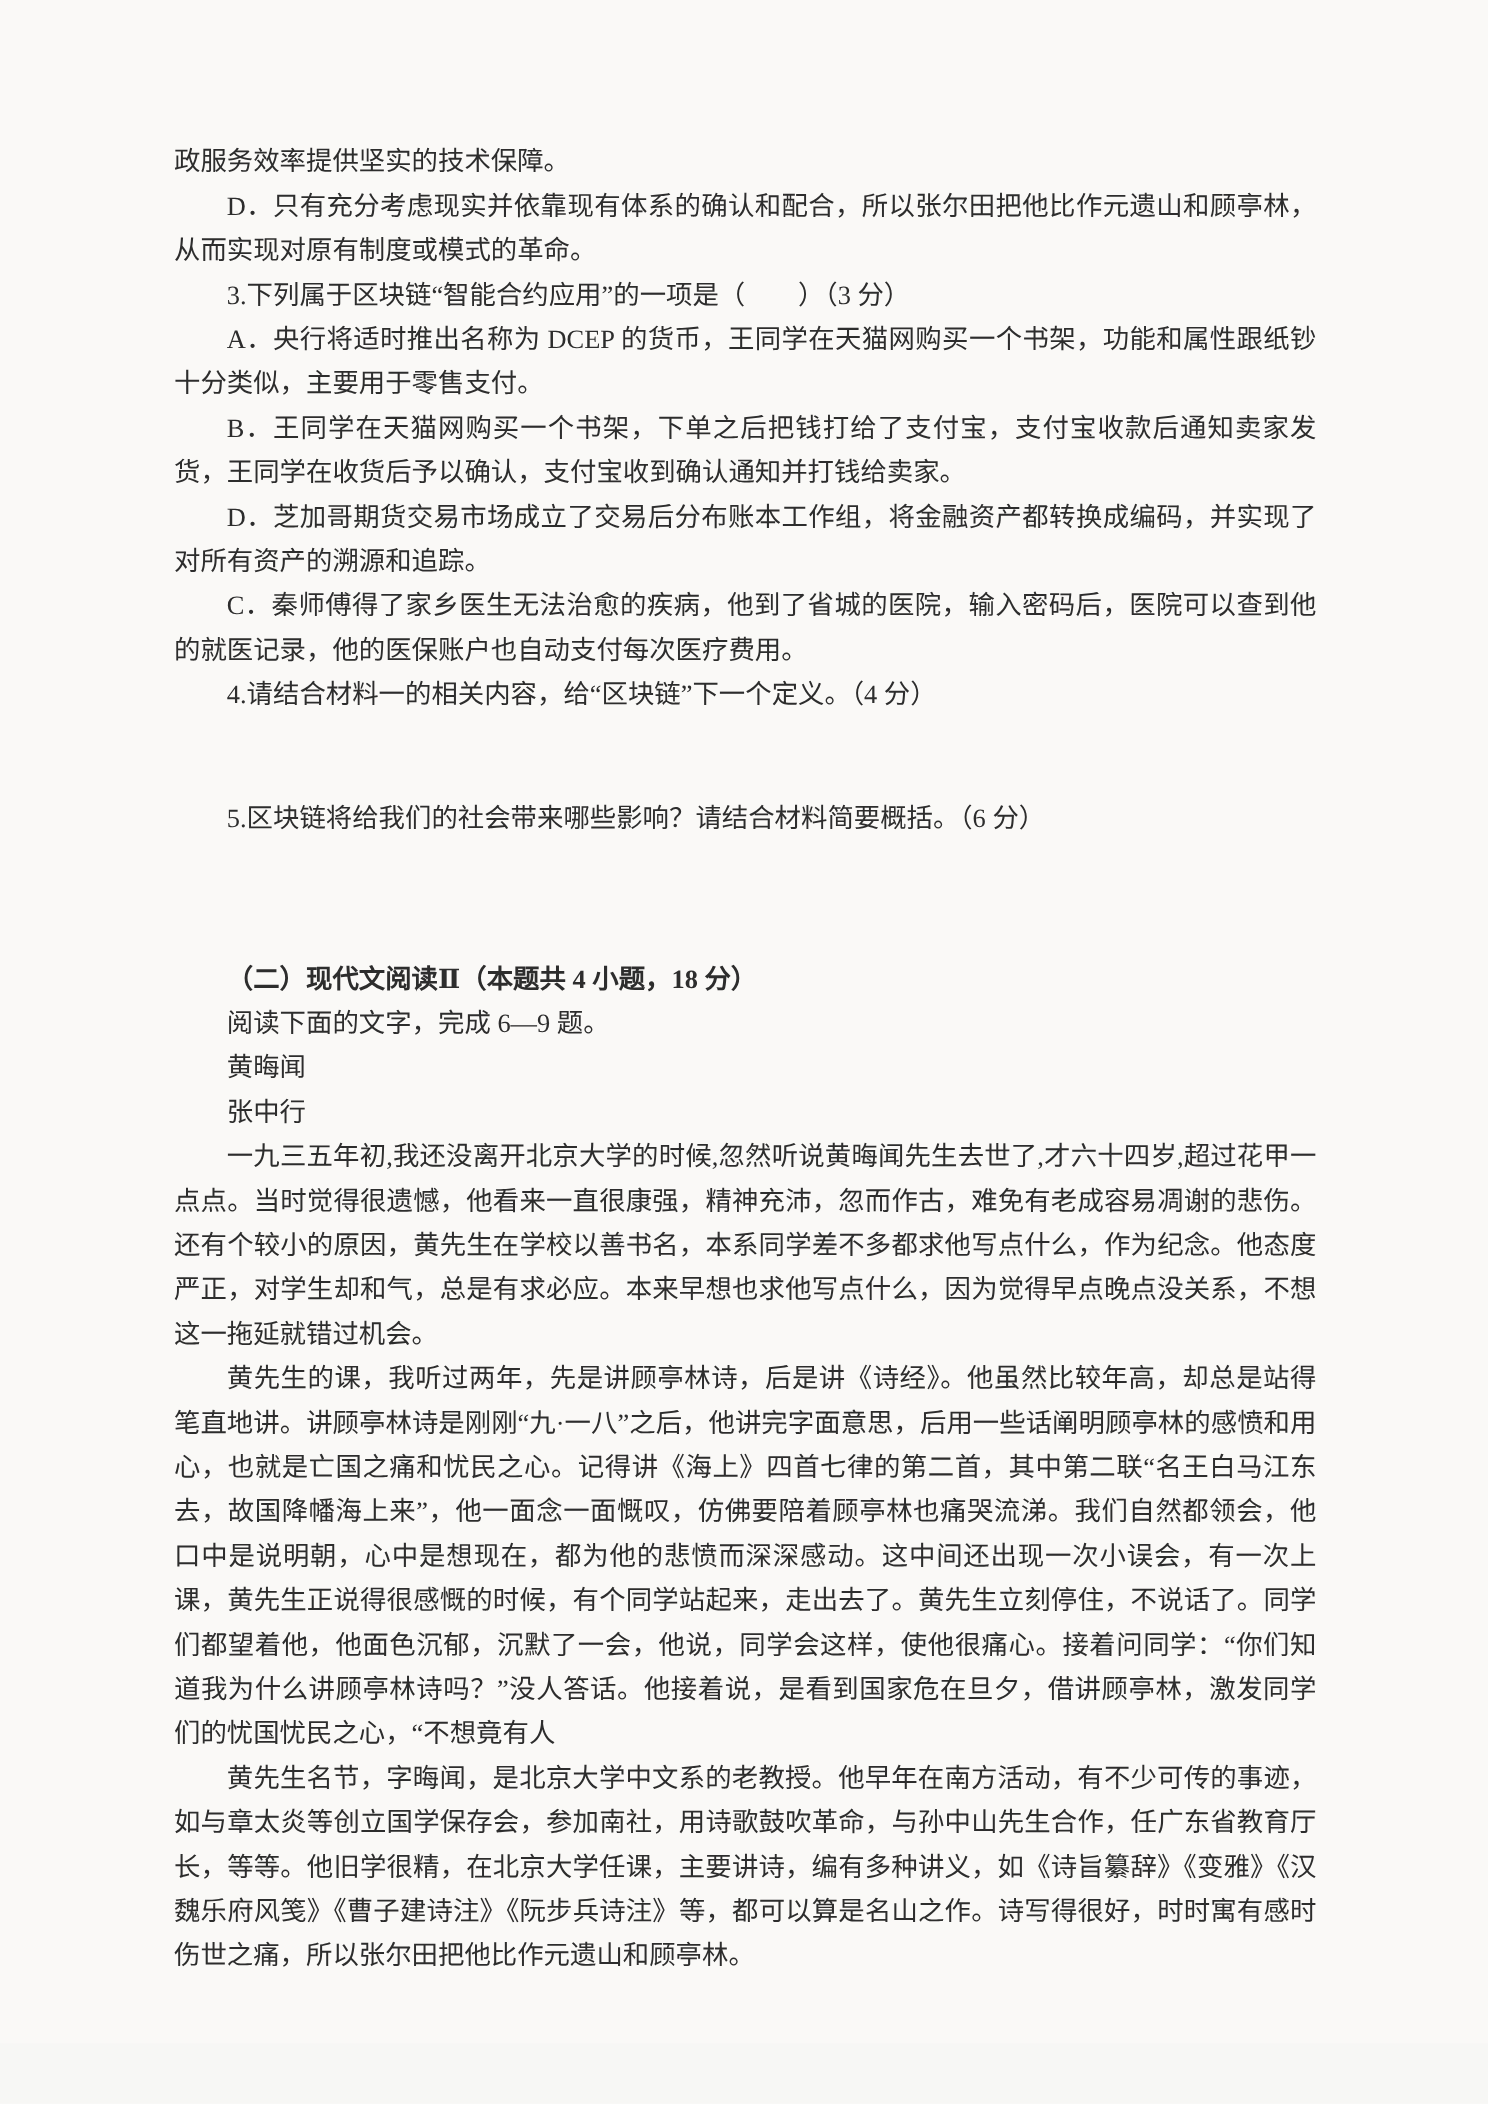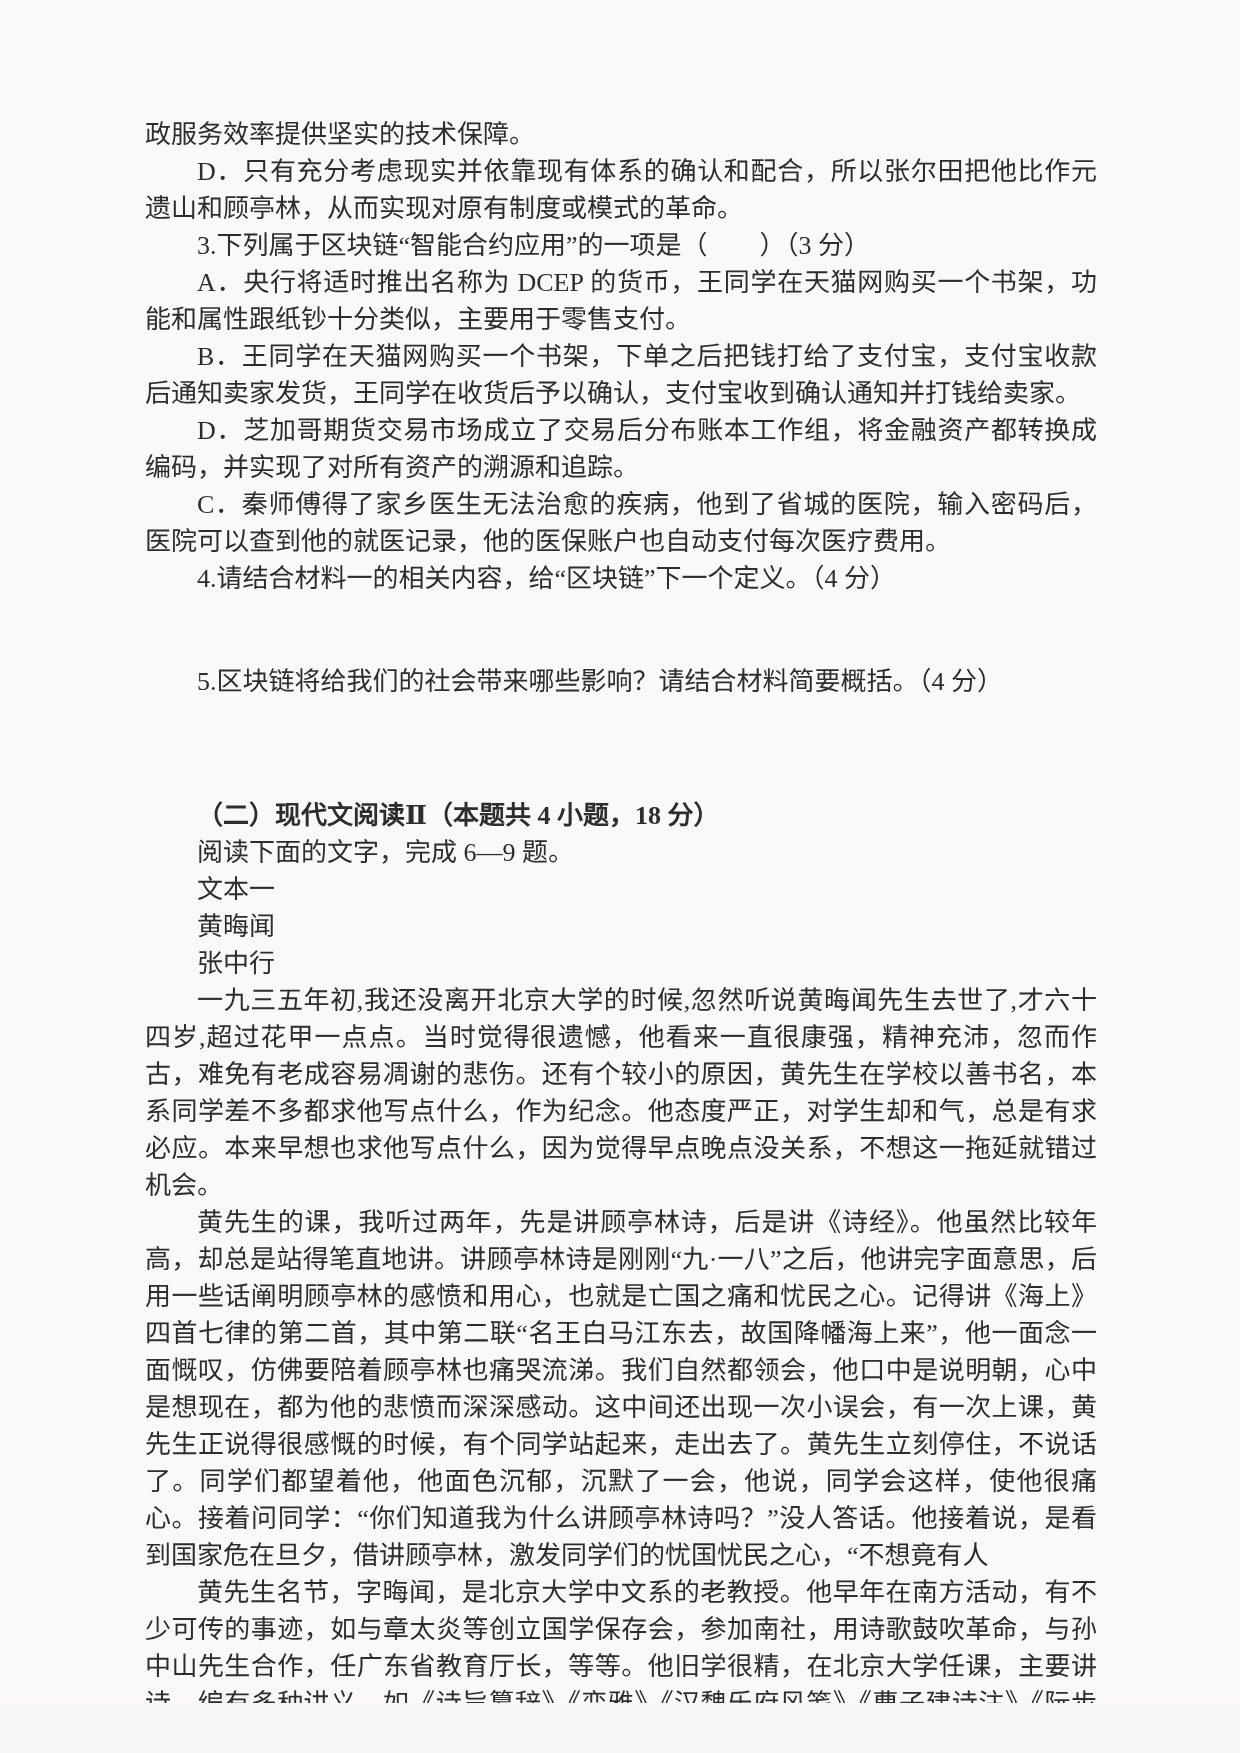--- a/index.html
+++ b/index.html
@@ -8,21 +8,21 @@
     background: #f7f7f5;
   }
   .page {
     position: relative;
     width: 1240px;
     height: 1703px;
     box-sizing: border-box;
     background: #faf9f7;
     padding: 116px 143px 0 145px;
     font-family: "Liberation Serif", "DejaVu Serif", serif;
-    font-size: 26px;
+    font-size: 22px;
     line-height: 37px;
     color: #2d2d2d;
     overflow: hidden;
   }
   .page p {
     margin: 0;
     text-indent: 2em;
     text-align: justify;
     text-justify: inter-ideograph;
     word-break: break-all;
@@ -52,27 +52,26 @@
   <p>A．央行将适时推出名称为 DCEP 的货币，王同学在天猫网购买一个书架，功能和属性跟纸钞十分类似，主要用于零售支付。</p>
 
   <p>B．王同学在天猫网购买一个书架，下单之后把钱打给了支付宝，支付宝收款后通知卖家发货，王同学在收货后予以确认，支付宝收到确认通知并打钱给卖家。</p>
 
   <p>D．芝加哥期货交易市场成立了交易后分布账本工作组，将金融资产都转换成编码，并实现了对所有资产的溯源和追踪。</p>
 
   <p>C．秦师傅得了家乡医生无法治愈的疾病，他到了省城的医院，输入密码后，医院可以查到他的就医记录，他的医保账户也自动支付每次医疗费用。</p>
 
   <p>4.请结合材料一的相关内容，给“区块链”下一个定义。（4 分）</p>
 
-  <p class="gap-before-q5">5.区块链将给我们的社会带来哪些影响？请结合材料简要概括。（4 分）</p>
+  <p class="gap-before-q5">5.区块链将给我们的社会带来哪些影响？请结合材料简要概括。（6 分）</p>
 
   <p class="gap-before-section">（二）现代文阅读Ⅱ（本题共 4 小题，18 分）</p>
 
   <p>阅读下面的文字，完成 6—9 题。</p>
 
-  <p>文本一</p>
 
   <p>黄晦闻</p>
 
   <p>张中行</p>
 
   <p>一九三五年初,我还没离开北京大学的时候,忽然听说黄晦闻先生去世了,才六十四岁,超过花甲一点点。当时觉得很遗憾，他看来一直很康强，精神充沛，忽而作古，难免有老成容易凋谢的悲伤。还有个较小的原因，黄先生在学校以善书名，本系同学差不多都求他写点什么，作为纪念。他态度严正，对学生却和气，总是有求必应。本来早想也求他写点什么，因为觉得早点晚点没关系，不想这一拖延就错过机会。</p>
 
   <p>黄先生的课，我听过两年，先是讲顾亭林诗，后是讲《诗经》。他虽然比较年高，却总是站得笔直地讲。讲顾亭林诗是刚刚“九·一八”之后，他讲完字面意思，后用一些话阐明顾亭林的感愤和用心，也就是亡国之痛和忧民之心。记得讲《海上》四首七律的第二首，其中第二联“名王白马江东去，故国降幡海上来”，他一面念一面慨叹，仿佛要陪着顾亭林也痛哭流涕。我们自然都领会，他口中是说明朝，心中是想现在，都为他的悲愤而深深感动。这中间还出现一次小误会，有一次上课，黄先生正说得很感慨的时候，有个同学站起来，走出去了。黄先生立刻停住，不说话了。同学们都望着他，他面色沉郁，沉默了一会，他说，同学会这样，使他很痛心。接着问同学：“你们知道我为什么讲顾亭林诗吗？”没人答话。他接着说，是看到国家危在旦夕，借讲顾亭林，激发同学们的忧国忧民之心，“不想竟有人</p>
 
   <p>黄先生名节，字晦闻，是北京大学中文系的老教授。他早年在南方活动，有不少可传的事迹，如与章太炎等创立国学保存会，参加南社，用诗歌鼓吹革命，与孙中山先生合作，任广东省教育厅长，等等。他旧学很精，在北京大学任课，主要讲诗，编有多种讲义，如《诗旨纂辞》《变雅》《汉魏乐府风笺》《曹子建诗注》《阮步兵诗注》等，都可以算是名山之作。诗写得很好，时时寓有感时伤世之痛，所以张尔田把他比作元遗山和顾亭林。</p>

